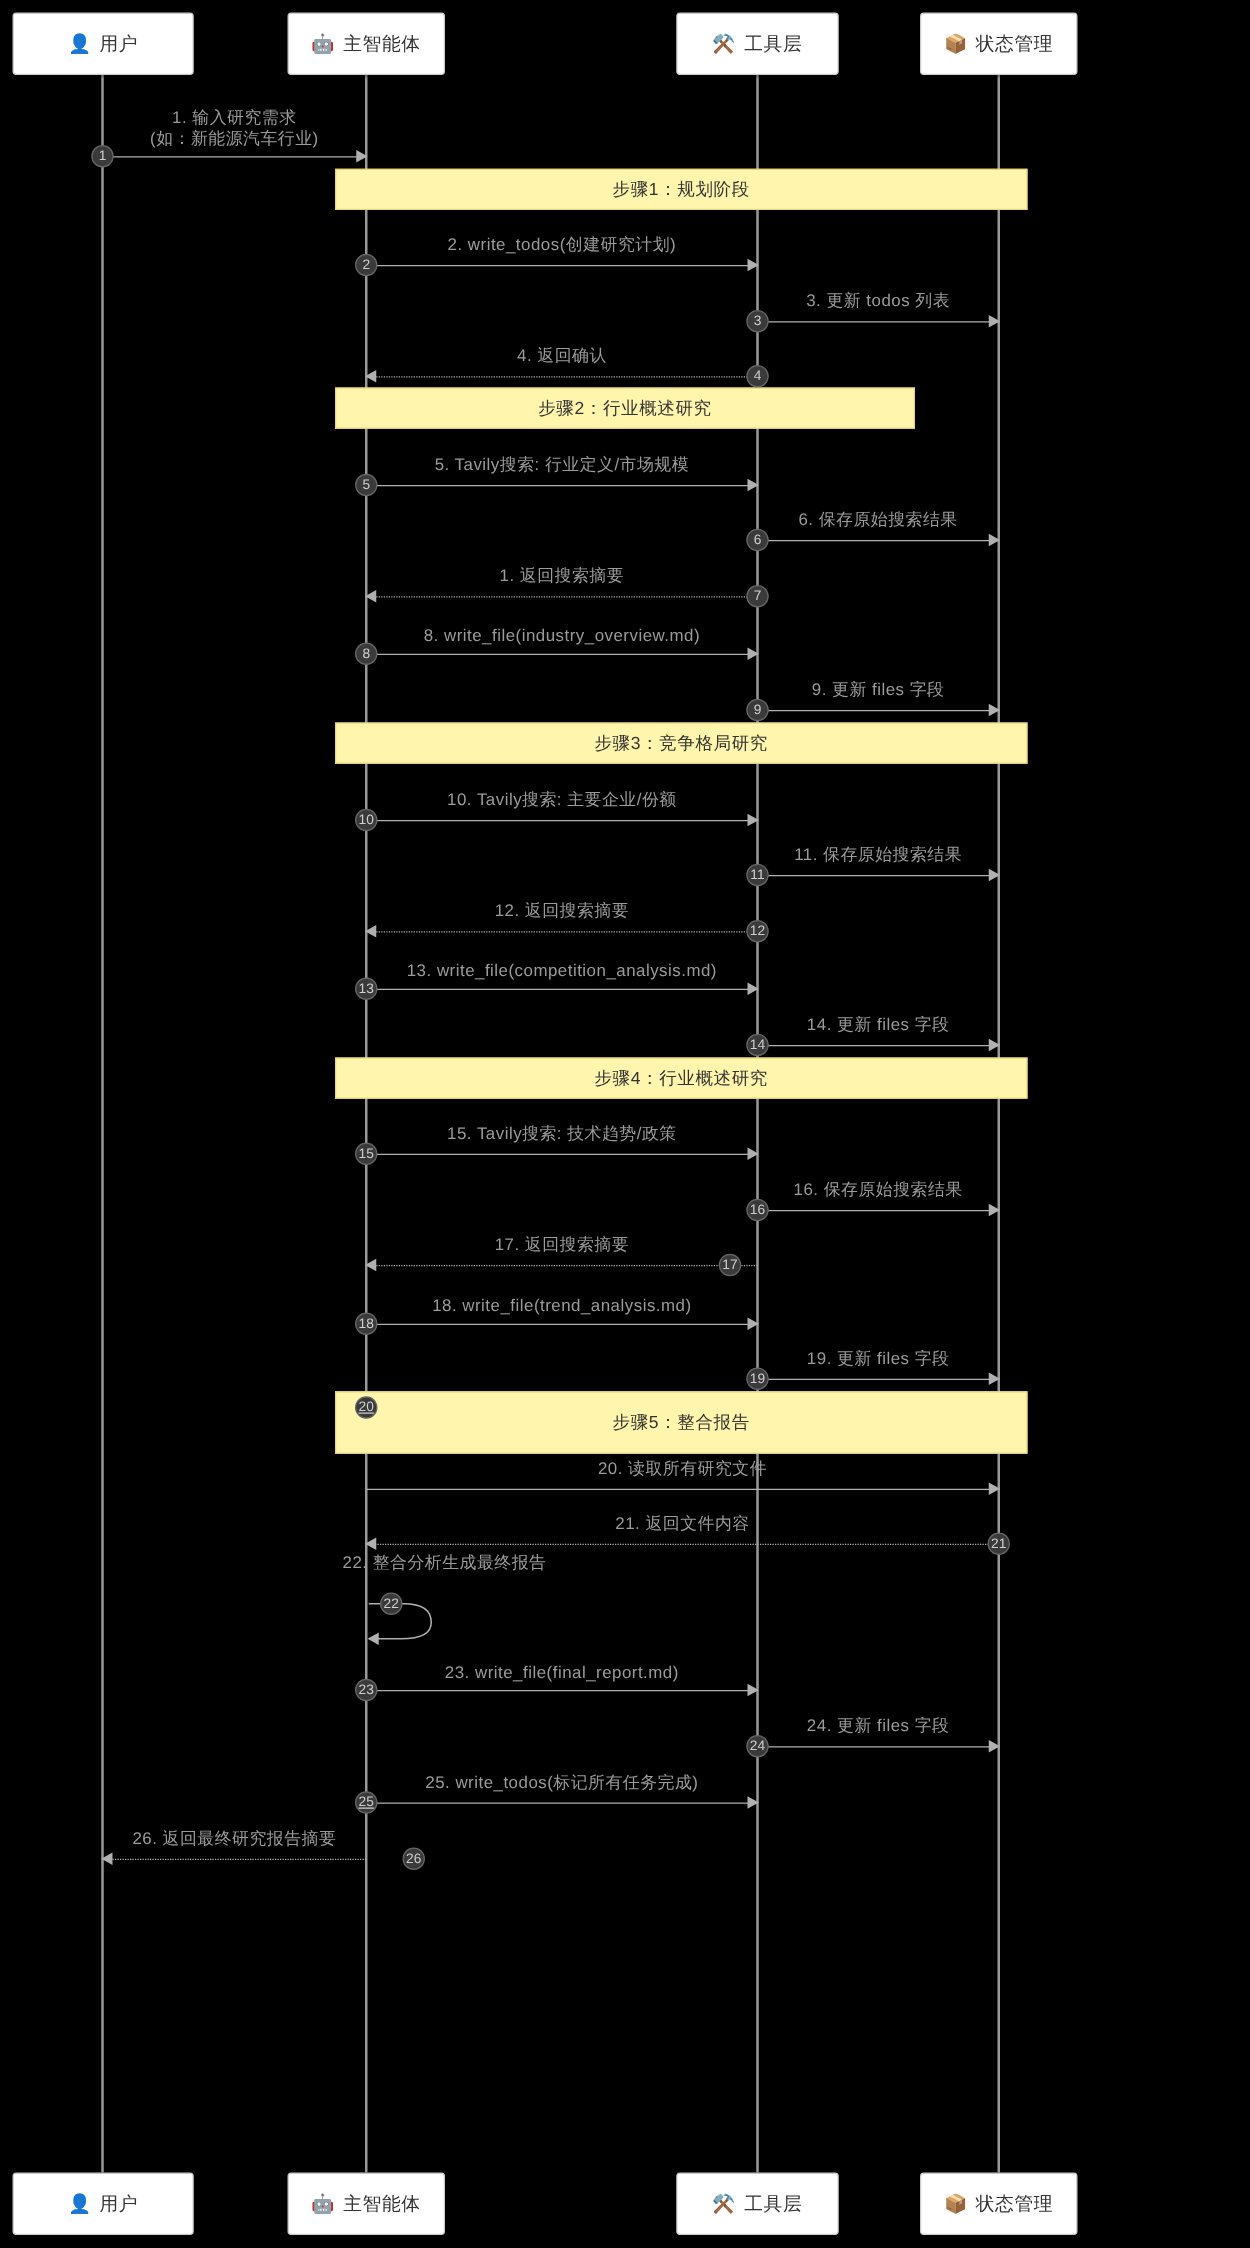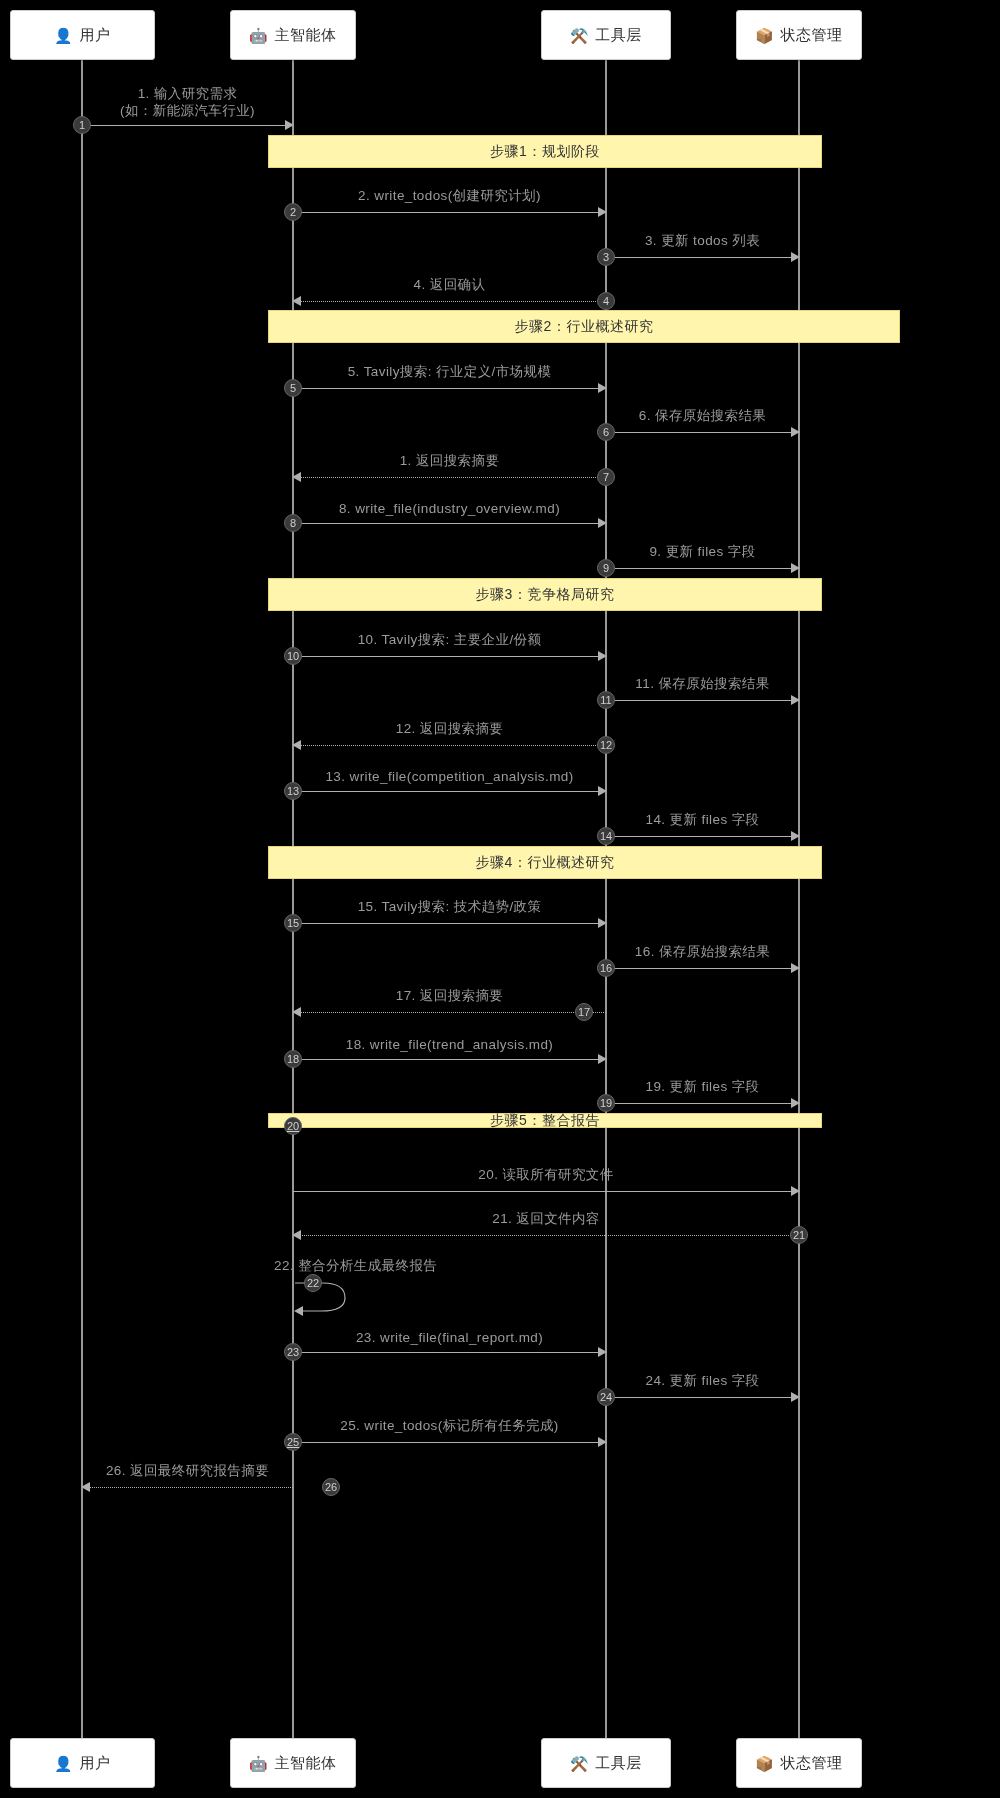--- a/index.html
+++ b/index.html
@@ -98,21 +98,21 @@
     font-family: "Liberation Sans", sans-serif;
   }
   
   .selfloop { position: absolute; }
   .selfloop svg { display: block; overflow: visible; }
   .selfloop .msg-label {
     position: absolute;
     bottom: 100%;
     left: 50%;
     transform: translateX(-30%);
-    margin-bottom: 4px;
+    margin-bottom: 20px;
     white-space: nowrap;
     color: #9b9b9b;
     font-size: 13.5px;
     letter-spacing: .4px;
   }
   
   .msg .msg-label.two-line {
     bottom: 6px;
     line-height: 17px;
   }
@@ -151,24 +151,24 @@
     </div>
     <div class="actor-box" style="left: 736px; top: 10px; width: 126px; height: 50px;">
       <span class="a-icon">📦</span>
       <span class="a-label">状态管理</span>
     </div>
     <div class="actor-box" style="left: 736px; top: 1738px; width: 126px; height: 50px;">
       <span class="a-icon">📦</span>
       <span class="a-label">状态管理</span>
     </div>
     <div class="note-band" style="left: 268px; top: 135px; width: 554px; height: 33px;">步骤1：规划阶段</div>
-    <div class="note-band" style="left: 268px; top: 310px; width: 632px; height: 33px;">步骤2：行业概述研究</div>
+    <div class="note-band" style="left: 268px; top: 310px; width: 464px; height: 33px;">步骤2：行业概述研究</div>
     <div class="note-band" style="left: 268px; top: 578px; width: 554px; height: 33px;">步骤3：竞争格局研究</div>
     <div class="note-band" style="left: 268px; top: 846px; width: 554px; height: 33px;">步骤4：行业概述研究</div>
-    <div class="note-band" style="left: 268px; top: 1113px; width: 554px; height: 15px;">步骤5：整合报告</div>
+    <div class="note-band" style="left: 268px; top: 1113px; width: 554px; height: 50px;">步骤5：整合报告</div>
     <div class="msg ltr" style="left: 82px; top: 125px; width: 211px;">
       <div class="line" style="width: 211px;"></div>
       <div class="arrow"></div>
       <div class="msg-label two-line">
         <div>1. 输入研究需求</div>
         <div>(如：新能源汽车行业)</div>
       </div>
     </div>
     <div class="seq-num" style="left: 82px; top: 125px;">1</div>
     <div class="msg ltr" style="left: 293px; top: 212px; width: 313px;">

